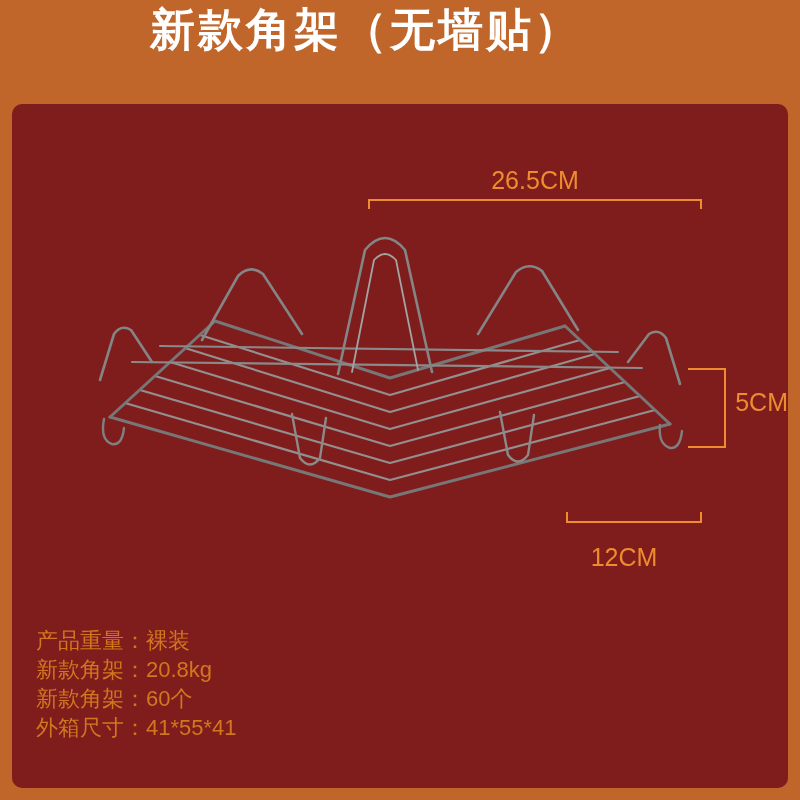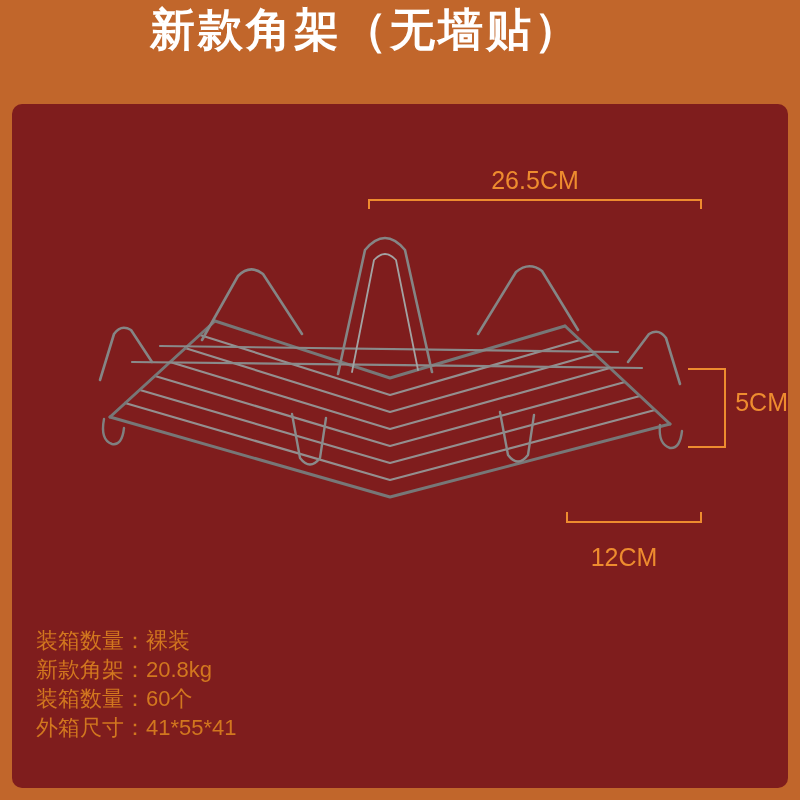--- a/index.html
+++ b/index.html
@@ -124,20 +124,20 @@
     <span class="dim-label dim-width-label">26.5CM</span>
     <div class="dim-width-line"></div>
 
     <div class="dim-height-line"></div>
     <span class="dim-label dim-height-label">5CM</span>
 
     <div class="dim-depth-line"></div>
     <span class="dim-label dim-depth-label">12CM</span>
 
     <ul class="specs">
-      <li>装箱数量：裸装</li>
+      <li>产品重量：裸装</li>
       <li>新款角架：20.8kg</li>
-      <li>装箱数量：60个</li>
+      <li>新款角架：60个</li>
       <li>外箱尺寸：41*55*41</li>
     </ul>
 
   </main>
 </div>
 
 </body></html>

